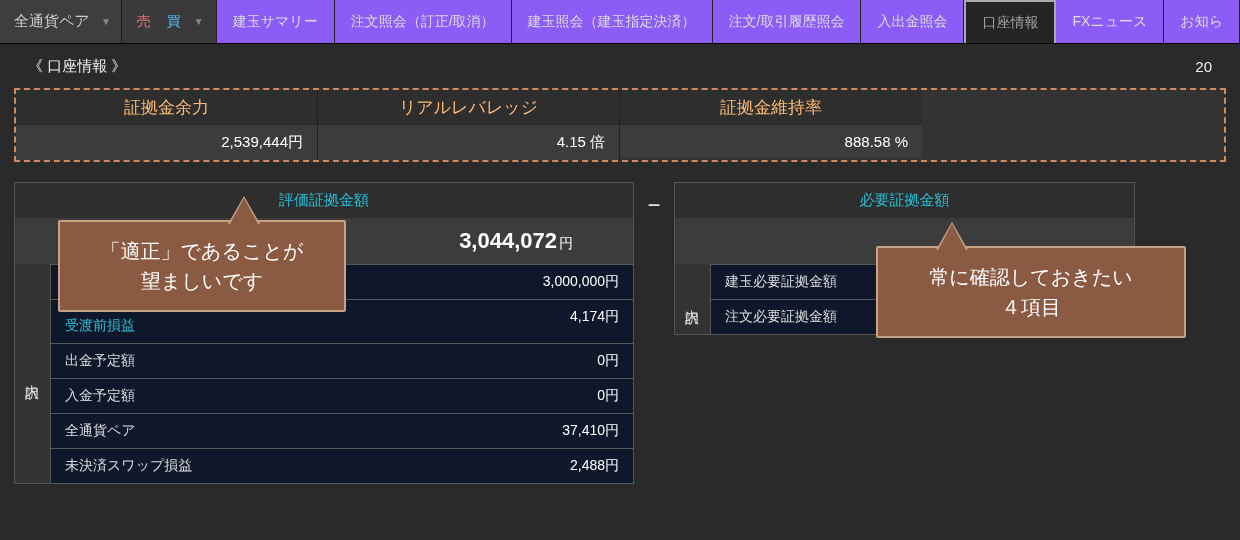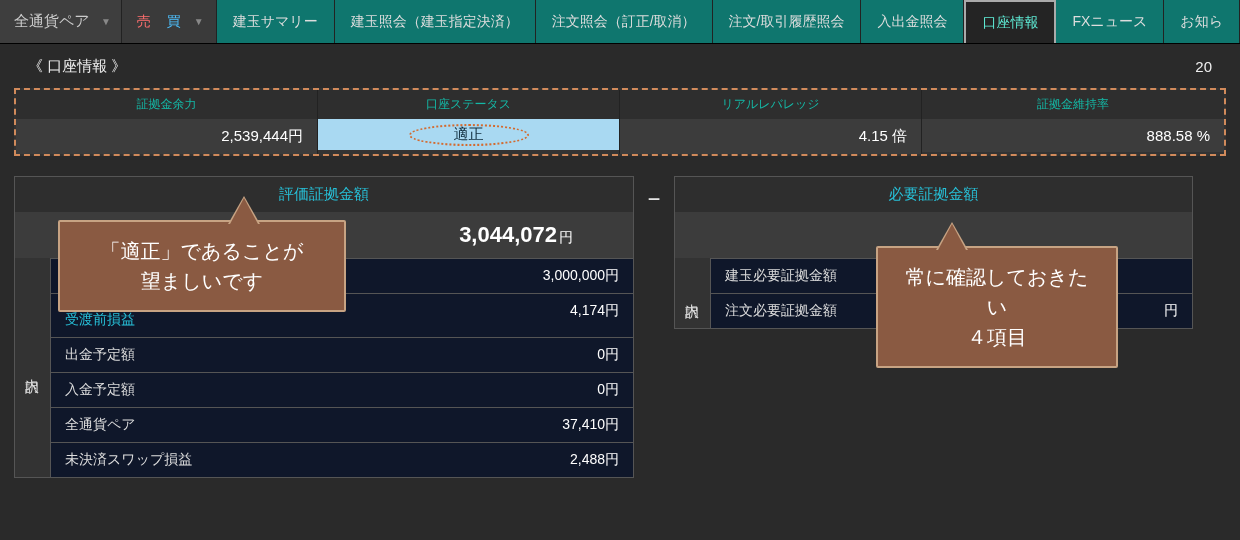--- a/index.html
+++ b/index.html
@@ -9,32 +9,32 @@
   .toolbar { display: flex; align-items: stretch; height: 44px; background: #3a3a3a; border-bottom: 1px solid #000; }
   .pair-select { display: flex; align-items: center; padding: 0 10px 0 14px; width: 130px; background: #3e3e3e; color: #ccc; font-size: 15px; border-right: 1px solid #222; cursor: pointer; }
   .pair-select .caret { margin-left: auto; font-size: 10px; color: #888; }
   .sellbuy { display: flex; align-items: center; padding: 0 8px; border-right: 1px solid #222; gap: 2px; }
   .sellbuy .cell { width: 28px; height: 26px; display: flex; align-items: center; justify-content: center; font-size: 14px; }
   .sellbuy .sell { color: #ff6e6e; }
   .sellbuy .buy  { color: #4ec1ff; }
   .sellbuy .caret { font-size: 10px; color: #888; padding: 0 4px; }
 
   .tabs { display: flex; flex: 1; }
-  .tab { display: flex; align-items: center; justify-content: center; padding: 0 16px; border-right: 1px solid #222; color: #ddd; font-size: 14px; white-space: nowrap; cursor: pointer; background: #0f766e; }
-  .tab.active { background: #242424; border: 2px solid #aaa; border-bottom: none; color: #5eead4; }
+  .tab { display: flex; align-items: center; justify-content: center; padding: 0 16px; border-right: 1px solid #222; color: #ddd; font-size: 14px; white-space: nowrap; cursor: pointer; background: #8b5cf6; }
+  .tab.active { background: #242424; border: 2px solid #aaa; border-bottom: none; color: #a3a3a3; }
 
   
   .subhead { display: flex; justify-content: space-between; align-items: center; height: 44px; padding: 0 28px; color: #eee; font-size: 15px; }
 
   
   .highlight-wrap { margin: 0 14px; border: 2px dashed #d18a5b; background: #333; }
   .highlight { display: grid; grid-template-columns: 1fr 1fr 1fr 1fr; }
   .hcell { border-right: 1px solid #222; }
   .hcell:last-child { border-right: none; }
-  .hcell .hl-head { background: #2e2e2e; color: #14b8a6; text-align: center; padding: 6px 0; font-size: 12px; }
+  .hcell .hl-head { background: #2e2e2e; color: #fdba74; text-align: center; padding: 6px 0; font-size: 17px; }
   .hcell .hl-val  { background: #3c3c3c; color: #fff; text-align: right; padding: 8px 14px 8px 0; font-size: 15px; }
   .status-val { background: #a9d9f2 !important; text-align: center !important; padding: 6px 0 !important; position: relative; }
   .status-val .oval { position: absolute; left: 50%; top: 50%; transform: translate(-50%, -50%); width: 120px; height: 22px; border: 2px dotted #d46a2e; border-radius: 50%; }
   .status-val span { color: #0f2c3d; position: relative; z-index: 2; }
 
   
   .lower { display: flex; align-items: flex-start; padding: 20px 14px 0; gap: 8px; position: relative; }
   .panel { background: #333; border: 1px solid #555; }
   .panel .panel-head { background: #2e2e2e; color: #27c0d8; text-align: center; padding: 8px 0; font-size: 15px; }
   .panel .panel-total { background: #3c3c3c; color: #fff; text-align: right; padding: 10px 60px 10px 0; font-size: 22px; font-weight: 600; }
@@ -42,76 +42,69 @@
 
   .breakdown { display: flex; background: #0f172a; }
   .bd-label { writing-mode: vertical-rl; display: flex; align-items: center; justify-content: center; background: #333; width: 36px; color: #ddd; font-size: 14px; border-right: 1px solid #555; padding: 10px 0; }
   .bd-rows { flex: 1; }
   .bd-row { display: flex; justify-content: space-between; padding: 8px 14px; border-top: 1px solid #555; }
   .bd-row .k { color: #ddd; }
   .bd-row .k.blue { color: #27c0d8; margin-top: 9px; }
   .bd-row .v { color: #fff; }
 
   .panel-left { width: 620px; }
-  .panel-right { width: 519px; }
+  .panel-right { width: 461px; }
 
   .minus-sign { color: #fff; font-size: 24px; align-self: flex-start; margin-top: 6px; }
 
   
   .callout { position: absolute; background: #8a5a42; border: 2px solid #c7a383; color: #fff; font-size: 20px; text-align: center; padding: 14px 18px; line-height: 1.5; border-radius: 2px; z-index: 50; }
   .callout .tail { position: absolute; width: 0; height: 0; }
   .callout.left { top: 220px; left: 58px; width: 288px; }
   .callout.left .tail { top: -24px; left: 170px; border-left: 14px solid transparent; border-right: 14px solid transparent; border-bottom: 26px solid #8a5a42; }
   .callout.left .tail::before { content:''; position:absolute; top:-2px; left:-16px; border-left:16px solid transparent; border-right:16px solid transparent; border-bottom:28px solid #c7a383; z-index:-1; }
-  .callout.right { top: 246px; left: 876px; width: 242px; }
+  .callout.right { top: 246px; left: 876px; width: 310px; }
   .callout.right .tail { top: -24px; left: 60px; border-left: 14px solid transparent; border-right: 14px solid transparent; border-bottom: 26px solid #8a5a42; }
   .callout.right .tail::before { content:''; position:absolute; top:-2px; left:-16px; border-left:16px solid transparent; border-right:16px solid transparent; border-bottom:28px solid #c7a383; z-index:-1; }
 </style>
 </head>
 <body>
 
 <div class="toolbar">
   <div class="pair-select">
     <span>全通貨ペア</span>
     <span class="caret">▼</span>
   </div>
   <div class="sellbuy">
     <div class="cell sell">売</div>
     <div class="cell buy">買</div>
     <span class="caret">▼</span>
   </div>
   <div class="tabs">
     <div class="tab">建玉サマリー</div>
+    <div class="tab">注文照会（訂正/取消）</div>
     <div class="tab">建玉照会（建玉指定決済）</div>
-    <div class="tab">注文照会（訂正/取消）</div>
     <div class="tab">注文/取引履歴照会</div>
     <div class="tab">入出金照会</div>
     <div class="tab active">口座情報</div>
     <div class="tab">FXニュース</div>
     <div class="tab">お知ら</div>
   </div>
 </div>
 
 <div class="subhead">
   <span>《 口座情報 》</span>
   <span>20</span>
 </div>
 
 <div class="highlight-wrap">
   <div class="highlight">
     <div class="hcell">
       <div class="hl-head">証拠金余力</div>
       <div class="hl-val">2,539,444円</div>
-    </div>
-    <div class="hcell">
-      <div class="hl-head">口座ステータス</div>
-      <div class="hl-val status-val">
-        <div class="oval"></div>
-        <span>適正</span>
-      </div>
     </div>
     <div class="hcell">
       <div class="hl-head">リアルレバレッジ</div>
       <div class="hl-val">4.15 倍</div>
     </div>
     <div class="hcell">
       <div class="hl-head">証拠金維持率</div>
       <div class="hl-val">888.58 %</div>
     </div>
   </div>

